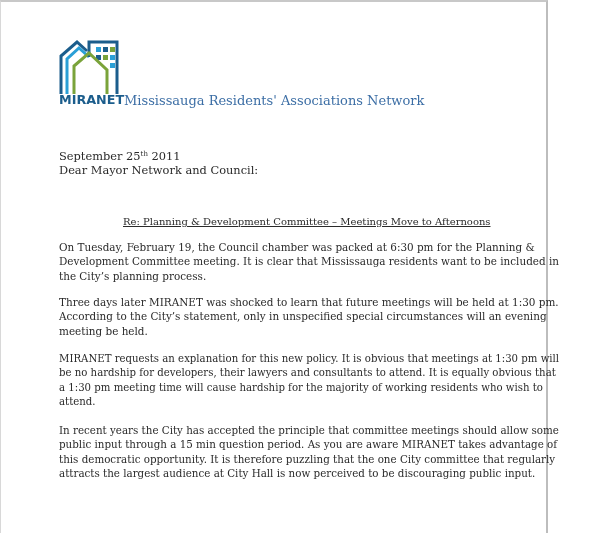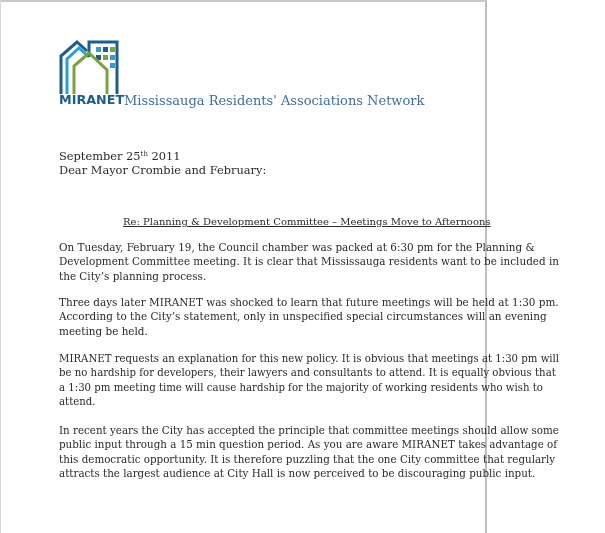--- a/index.html
+++ b/index.html
@@ -4,21 +4,21 @@
   <style>
     html, body { margin: 0; padding: 0; }
     body {
       width: 605px; height: 533px; overflow: hidden;
       background: #ffffff;
       position: relative;
       font-family: "DejaVu Serif", serif;
       color: #222;
     }
     .frame {
-      position: absolute; left: 0; top: 0; width: 487px; height: 533px;
+      position: absolute; left: 0; top: 0; width: 548px; height: 533px;
       box-sizing: border-box;
       border-top: 2px solid #c8c8c8;
       border-left: 1px solid #d8d8d8;
       border-right: 2px solid #bdbdbd;
       background: #fff;
     }
     .logo {
       position: absolute; left: 58px; top: 36px; width: 62px; height: 56px;
     }
     .logo-word {
@@ -61,21 +61,21 @@
     <rect x="51" y="17" width="5" height="5" fill="#2a9fd6"></rect>
     <rect x="51" y="25" width="5" height="5" fill="#2a9fd6"></rect>
 
     <polyline points="15,56 15,28 30,15 48,32 48,56" fill="none" stroke="#7aa33a" stroke-width="3"></polyline>
   </svg>
 
   <div class="logo-word">MIRANET</div>
   <div class="org-name">Mississauga Residents' Associations Network</div>
 
   <div class="text date"><span>September 25</span><sup>th</sup><span> 2011</span></div>
-  <div class="text salutation">Dear Mayor Crombie and February:</div>
+  <div class="text salutation">Dear Mayor Network and Council:</div>
 
   <div class="subject">Re: Planning &amp; Development Committee – Meetings Move to Afternoons</div>
 
   <div class="para" style="top:238px">
     <span class="line" style="display: block; transform-origin: left center; transform: scaleX(0.914077);">On Tuesday, February 19, the Council chamber was packed at 6:30 pm for the Planning &amp;</span>
     <span class="line" style="display: block; transform-origin: left center; transform: scaleX(0.914077);">Development Committee meeting.  It is clear that Mississauga residents want to be included in</span>
     <span class="line" style="display: block; transform-origin: left center; transform: scaleX(0.914077);">the City’s planning process.</span>
   </div>
 
   <div class="para" style="top:293px">

